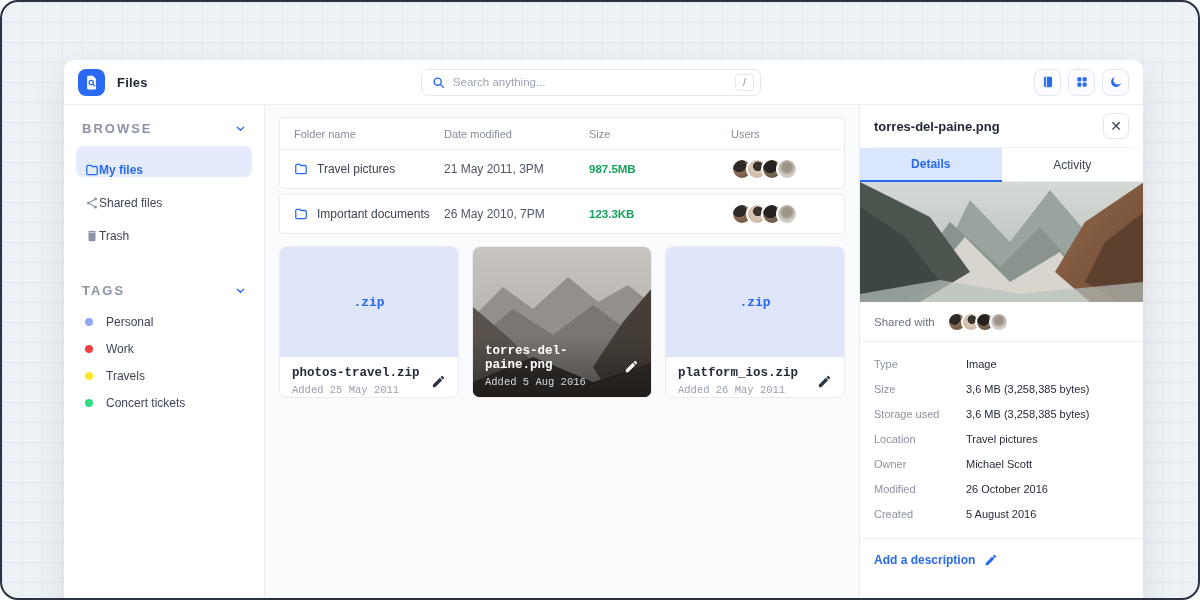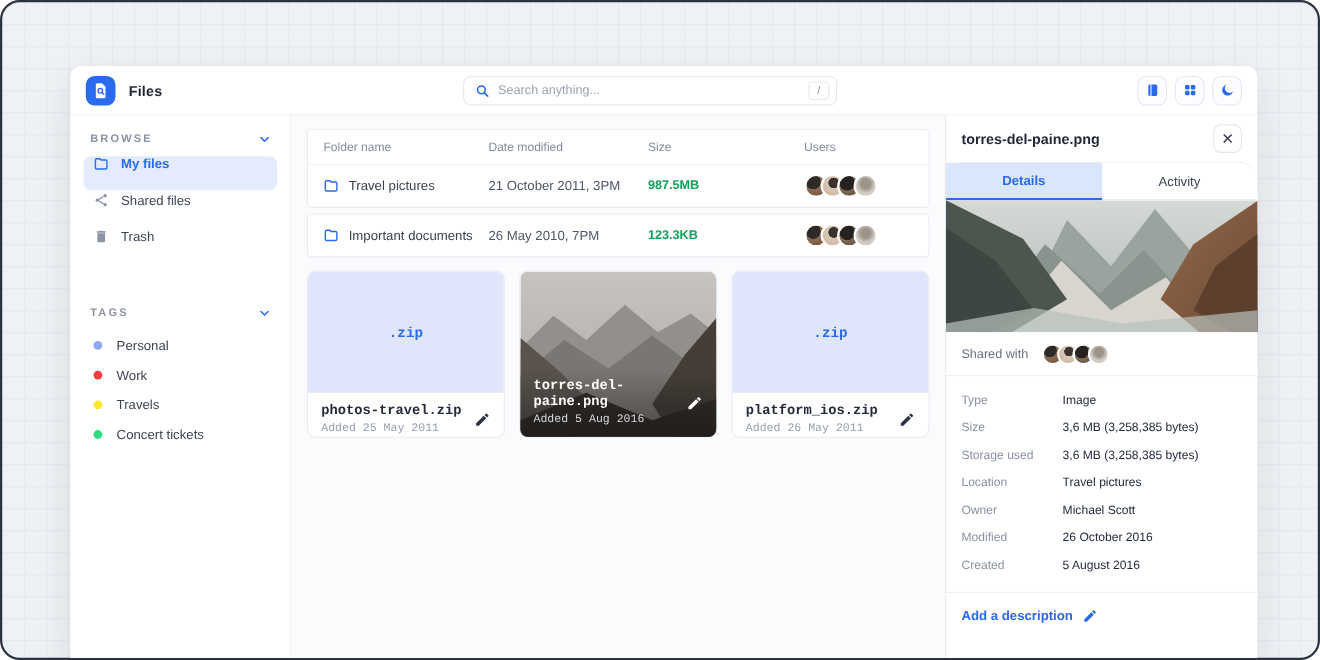--- a/index.html
+++ b/index.html
@@ -30,22 +30,22 @@
   }
   .searchbox input { border:0; outline:0; flex:1; font-size:11.5px; color:#54596a; margin-left:8px; font-family:"Liberation Sans",sans-serif; background:transparent; }
   .searchbox input::placeholder { color:#9aa3b2; }
   .kbd { border:1px solid #e3e7ee; border-radius:4px; font-size:10px; color:#8b93a3; padding:2px 7px; background:#fff; }
   .topbtns { display:flex; gap:7px; }
   .iconbtn { width:27px; height:27px; border:1px solid #e0e7f5; border-radius:8px; background:#fdfdff; display:flex; align-items:center; justify-content:center; color:#2a6af0; cursor:pointer; }
   
   .body { flex:1; display:flex; min-height:0; }
   .sidebar { width:201px; flex:0 0 auto; border-right:1px solid #ecedf2; padding:16px 12px; background:#fff; }
   .secthead { display:flex; align-items:center; justify-content:space-between; padding:0 6px; margin-bottom:10px; }
-  .secthead .lbl { font-size:10px; font-weight:bold; letter-spacing:2px; color:#8b94a6; }
-  .navitem { display:flex; align-items:flex-start; gap:11px; height:31px; border-radius:7px; padding:0 9px; font-size:12px; color:#3d4556; margin-bottom:2px; cursor:pointer; }
+  .secthead .lbl { font-size:13px; font-weight:bold; letter-spacing:2px; color:#8b94a6; }
+  .navitem { display:flex; align-items:flex-end; height:31px; border-radius:7px; padding:0 9px; font-size:12px; color:#3d4556; margin-bottom:2px; cursor:pointer; }
   .navitem.active { background:#e3ebfd; color:#2a6af0; font-weight:bold; }
   .navitem .ni-icon { display:flex; color:#8b94a6; }
   .navitem.active .ni-icon { color:#2a6af0; }
   .tagshead { margin-top:40px; }
   .tagitem { display:flex; align-items:center; gap:13px; height:27px; padding:0 9px; font-size:12px; color:#3d4556; cursor:pointer; }
   .dot { width:8px; height:8px; border-radius:50%; flex:0 0 auto; }
   
   .content { flex:1; background:#fafbfc; padding:12px 14px; overflow:hidden; }
   .tbox { background:#fff; border:1px solid #e9ebf0; border-radius:4px; overflow:hidden; }
   .trow, .thead { display:grid; grid-template-columns:150px 145px 142px 1fr; align-items:center; padding:0 8px 0 14px; }
@@ -221,21 +221,21 @@
           </div>
           <div class="trow">
             <span class="fname">
               <span class="fi">
                 <svg width="14" height="14" viewBox="0 0 24 24">
                     <path d="M3 6a2 2 0 0 1 2-2h5l2 2h7a2 2 0 0 1 2 2v10a2 2 0 0 1-2 2H5a2 2 0 0 1-2-2V6z" fill="none" stroke="currentColor" stroke-width="2.2"></path>
                   </svg>
               </span>
               <span>Travel pictures</span>
             </span>
-            <span class="fdate">21 October 2011, 3PM</span>
+            <span class="fdate">21 May 2011, 3PM</span>
             <span class="fsize">987.5MB</span>
             <span class="avatars">
               <span class="av a1"></span>
               <span class="av a2"></span>
               <span class="av a3"></span>
               <span class="av a4"></span>
             </span>
           </div>
         </div>
         <div class="gap"></div>

